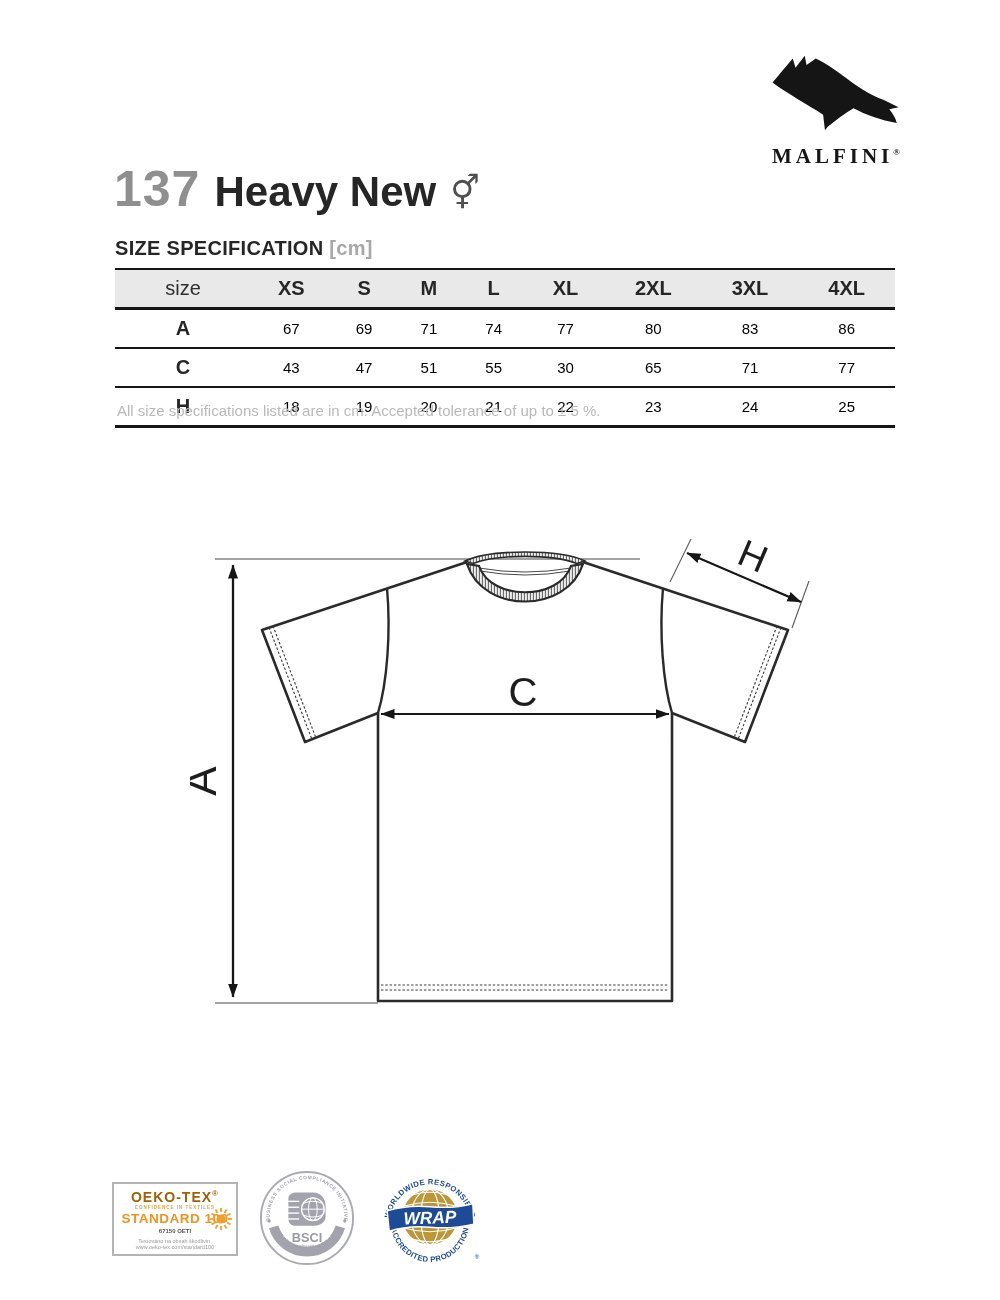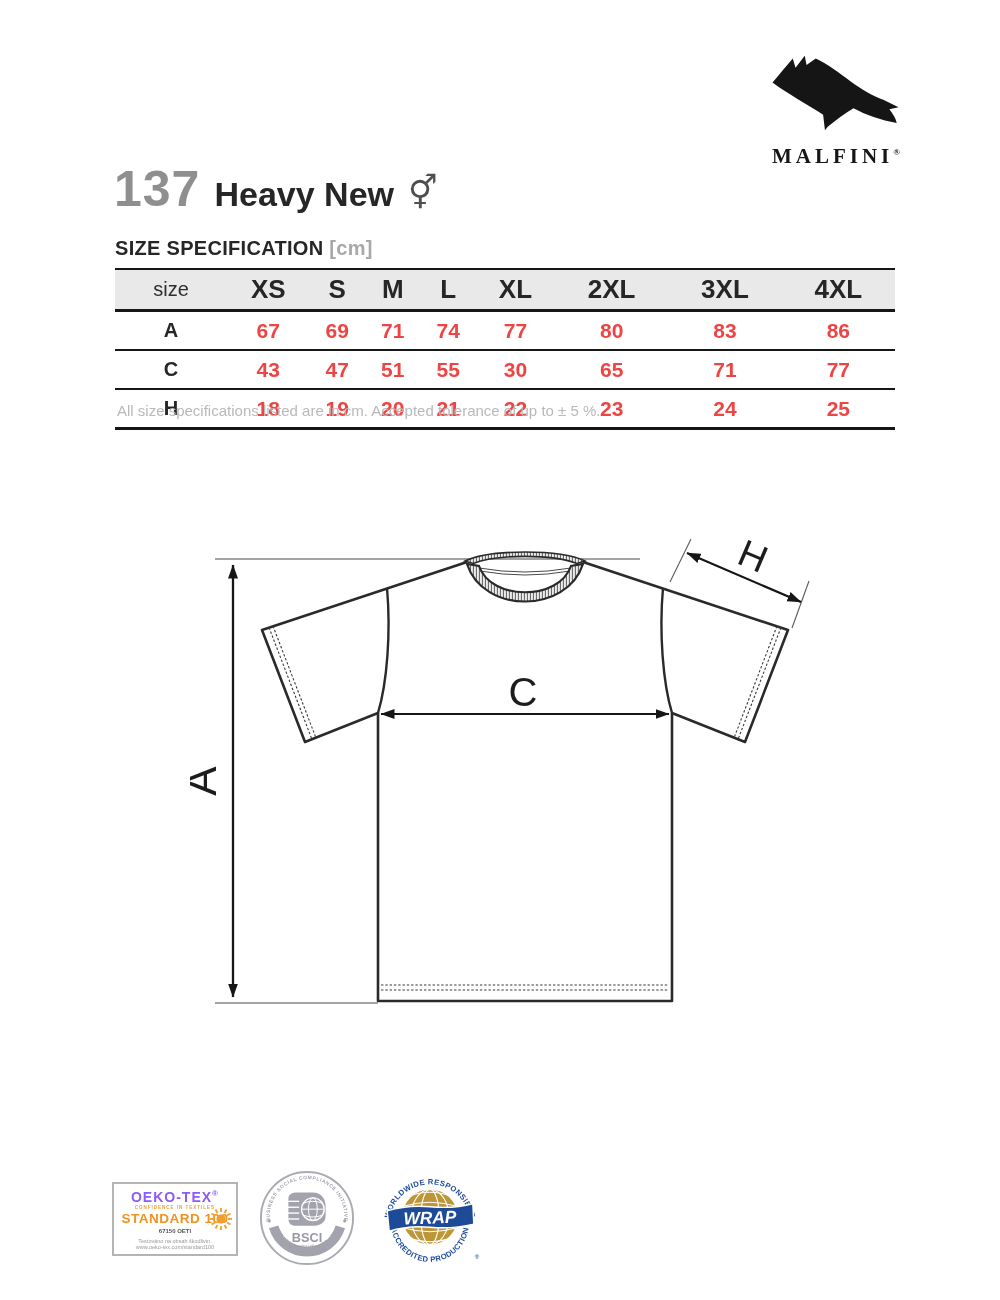--- a/index.html
+++ b/index.html
@@ -8,44 +8,44 @@
     font-family:"Liberation Sans", sans-serif;color:#262626;overflow:hidden;
   }
   
   .brand{position:absolute;top:50px;right:94px;width:140px;text-align:center;}
   .brand-word{font-family:"Liberation Serif", serif;font-weight:700;font-size:21px;
     letter-spacing:4px;color:#161616;margin-top:2px;white-space:nowrap;}
   .brand-word sup{font-size:9px;letter-spacing:0;}
   
   .title-row{position:absolute;left:114px;top:160px;display:flex;align-items:baseline;gap:14px;}
   .prod-number{font-size:50px;font-weight:700;color:#8f8f8f;letter-spacing:1px;}
-  .prod-name{font-size:34px;font-weight:700;color:#262626;text-align:right;}
+  .prod-name{font-size:42px;font-weight:700;color:#262626;text-align:right;}
   .gender{font-family:"DejaVu Sans", sans-serif;font-size:33px;color:#4f4f4f;font-weight:400;position:relative;top:-2px;}
   
   .sec-head{position:absolute;left:115px;top:237px;font-size:20px;font-weight:700;letter-spacing:0.3px;}
   .sec-unit{color:#a8a8a8;}
   
   table.size{position:absolute;left:115px;top:268px;width:780px;border-collapse:collapse;
     border-top:2px solid #161616;border-bottom:3px solid #161616;}
-  table.size th,table.size td{text-align:center;padding:4px 0;height:29px;margin-left:47px;}
+  table.size th,table.size td{text-align:center;padding:4px 12px;height:29px;margin-left:47px;}
   table.size thead tr{background:#e9e9e9;border-bottom:3px solid #161616;}
   table.size tbody tr{border-bottom:2px solid #161616;}
   table.size tbody tr:last-child{border-bottom:none;}
   .col-label{width:112px;}
   th.size-word{font-weight:400;font-size:20px;color:#2e2e2e;}
-  th.size-col{font-weight:700;font-size:26px;}
+  th.size-col{font-weight:700;font-size:20px;}
   th.row-label{font-weight:700;font-size:20px;}
-  td.val{font-weight:700;font-size:21px;color:#ef4444;}
+  td.val{font-weight:400;font-size:15px;color:#000000;}
   .footnote{position:absolute;left:117px;top:402px;font-size:15px;color:#b9b9b9;}
   
   .diagram{position:absolute;left:190px;top:528px;}
   
   .cert-oeko{position:absolute;left:112px;top:1182px;width:126px;height:74px;border:2px solid #b4b4b4;
     box-sizing:border-box;text-align:center;padding-top:5px;line-height:1.15;}
-  .oeko-brand{font-size:14px;font-weight:700;color:#8b5cf6;letter-spacing:1px;}
+  .oeko-brand{font-size:14px;font-weight:700;color:#a16207;letter-spacing:1px;}
   .oeko-brand .reg{font-size:8px;vertical-align:top;}
   .oeko-tagline{font-size:4.5px;color:#e8a13d;letter-spacing:1px;font-weight:700;}
   .oeko-standard{font-size:13.5px;font-weight:700;color:#ef9420;letter-spacing:0.5px;margin-top:1px;}
   .oeko-cert{font-size:6px;font-weight:700;color:#555;margin-top:1px;}
   .oeko-note{font-size:5.5px;color:#9b9b9b;margin-top:3px;}
   .oeko-url{font-size:5.5px;color:#9b9b9b;}
   .oeko-sun{position:absolute;right:3px;top:23px;}
   .cert-bsci{position:absolute;left:258px;top:1169px;}
   .cert-wrap{position:absolute;left:377px;top:1164px;}
 </style>

